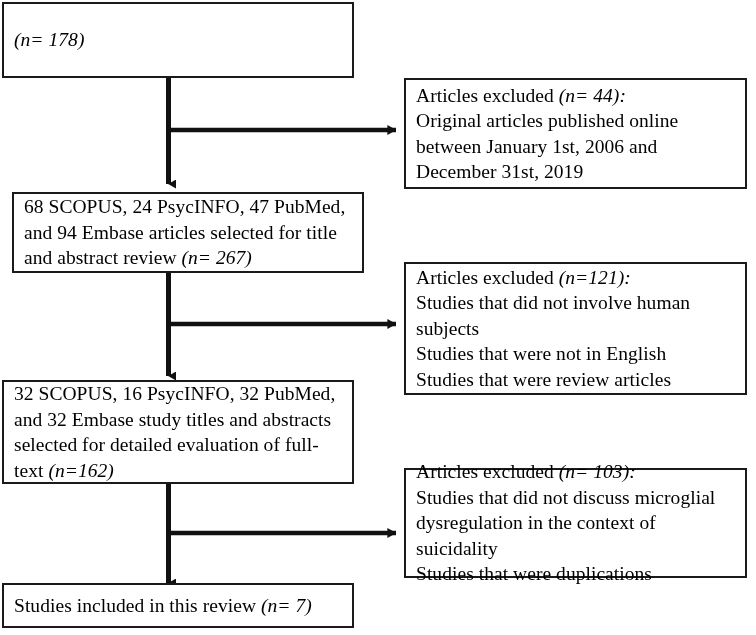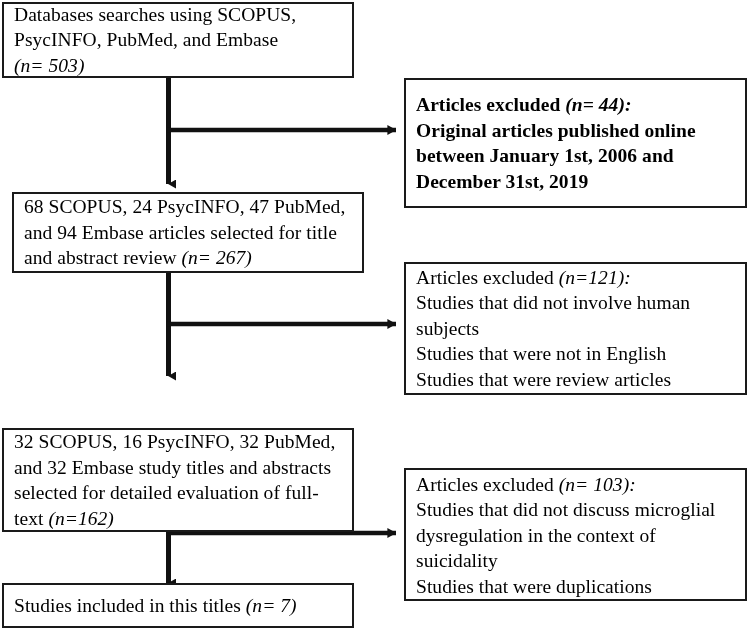--- a/index.html
+++ b/index.html
@@ -72,58 +72,56 @@
       <line x1="167" y1="324" x2="396" y2="324" stroke="#111111" stroke-width="4.5" marker-end="url(#arrow-right)"></line>
     </g>
 
     <g>
       <line x1="168.5" y1="483" x2="168.5" y2="583" stroke="#111111" stroke-width="5" marker-end="url(#arrow-down)"></line>
       <line x1="167" y1="533" x2="396" y2="533" stroke="#111111" stroke-width="4.5" marker-end="url(#arrow-right)"></line>
     </g>
   </svg>
 
   <div class="box" style="left:2px; top:2px; width:352px; height:76px;">
-    <span class="box-text"><span>Databases searches using SCOPUS,
-PsycINFO, PubMed, and Embase
-</span><span class="n">(n= 503)</span></span>
+    <span class="box-text"><span class="n">(n= 178)</span></span>
   </div>
 
   <div class="box" style="left:12px; top:192px; width:352px; height:81px;">
     <span class="box-text"><span>68 SCOPUS, 24 PsycINFO, 47 PubMed,
 and 94 Embase articles selected for title
 and abstract review </span><span class="n">(n= 267)</span></span>
   </div>
 
-  <div class="box" style="left:2px; top:380px; width:352px; height:104px;margin-top:48px;">
+  <div class="box" style="left:2px; top:380px; width:352px; height:104px;">
     <span class="box-text"><span>32 SCOPUS, 16 PsycINFO, 32 PubMed,
 and 32 Embase study titles and abstracts
 selected for detailed evaluation of full-
 text </span><span class="n">(n=162)</span></span>
   </div>
 
   <div class="box" style="left:2px; top:583px; width:352px; height:45px;">
-    <span class="box-text"><span>Studies included in this titles </span><span class="n">(n= 7)</span></span>
+    <span class="box-text"><span>Studies included in this review </span><span class="n">(n= 7)</span></span>
   </div>
 
-  <div class="box" style="left:404px; top:78px; width:343px; height:130px;font-weight:bold;">
+  <div class="box" style="left:404px; top:78px; width:343px; height:111px;">
     <span class="box-text"><span>Articles excluded </span><span class="n">(n= 44):</span>
 <span>Original articles published online
 between January 1st, 2006 and
 December 31st, 2019</span></span>
   </div>
 
   <div class="box" style="left:404px; top:262px; width:343px; height:133px;">
     <span class="box-text"><span>Articles excluded </span><span class="n">(n=121):</span>
 <span>Studies that did not involve human
 subjects
 Studies that were not in English
 Studies that were review articles</span></span>
   </div>
 
-  <div class="box" style="left:404px; top:468px; width:343px; height:133px;align-items:flex-end;">
+  <div class="box" style="left:404px; top:468px; width:343px; height:110px;">
     <span class="box-text"><span>Articles excluded </span><span class="n">(n= 103):</span>
 <span>Studies that did not discuss microglial
 dysregulation in the context of
 suicidality
 Studies that were duplications</span></span>
   </div>
 
 </div>
 
 </body></html>

